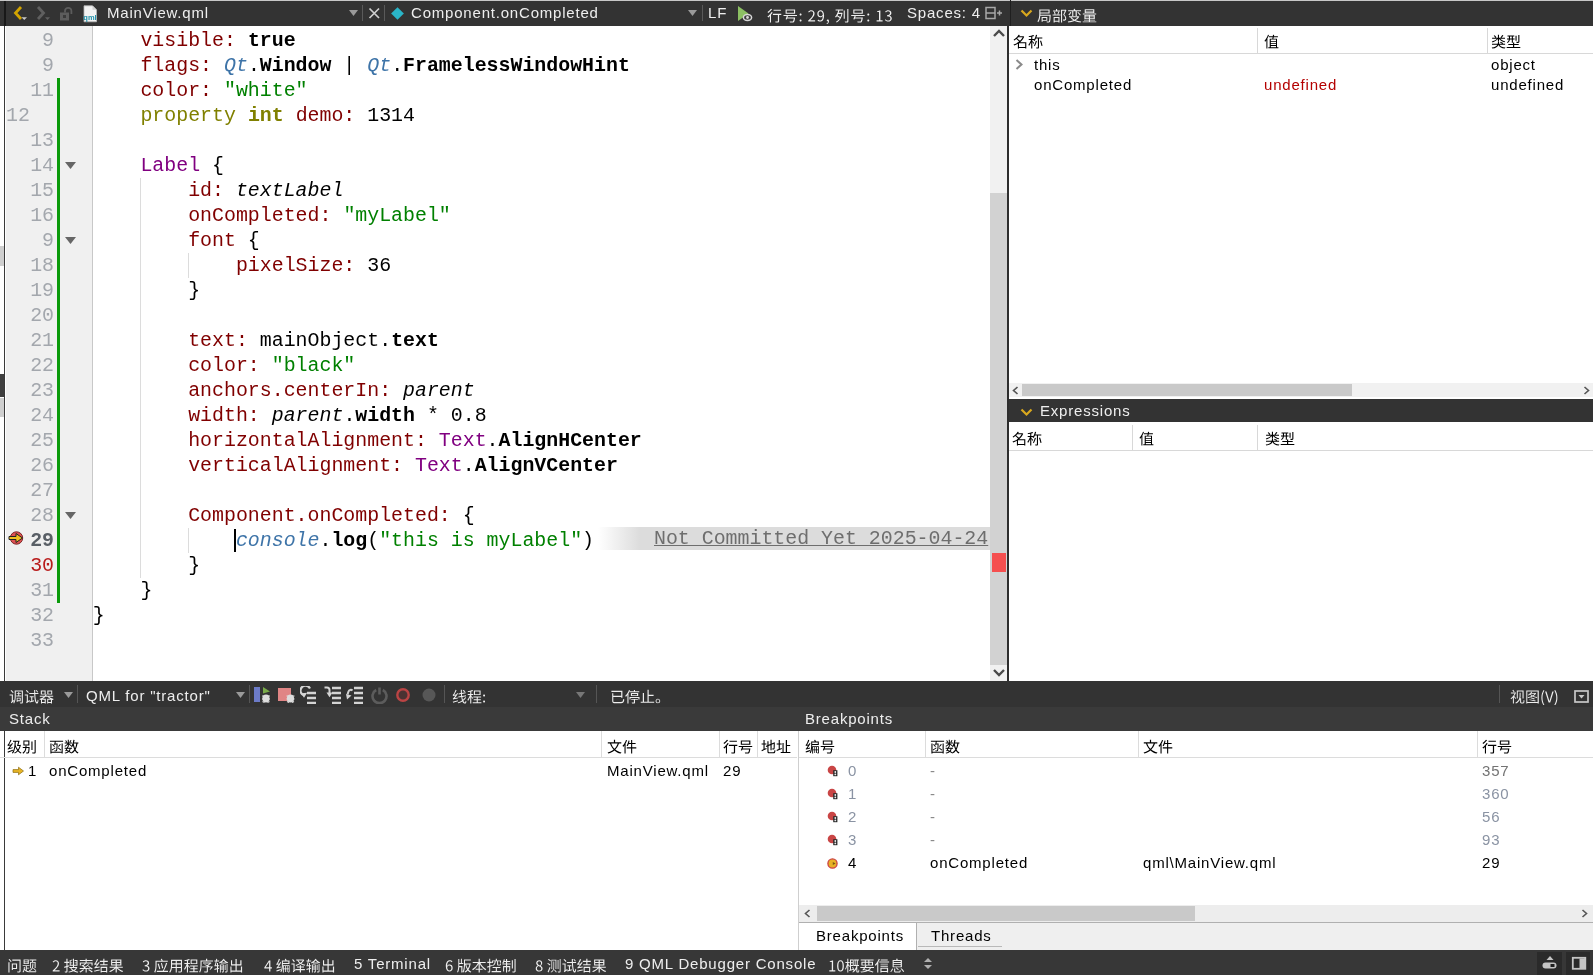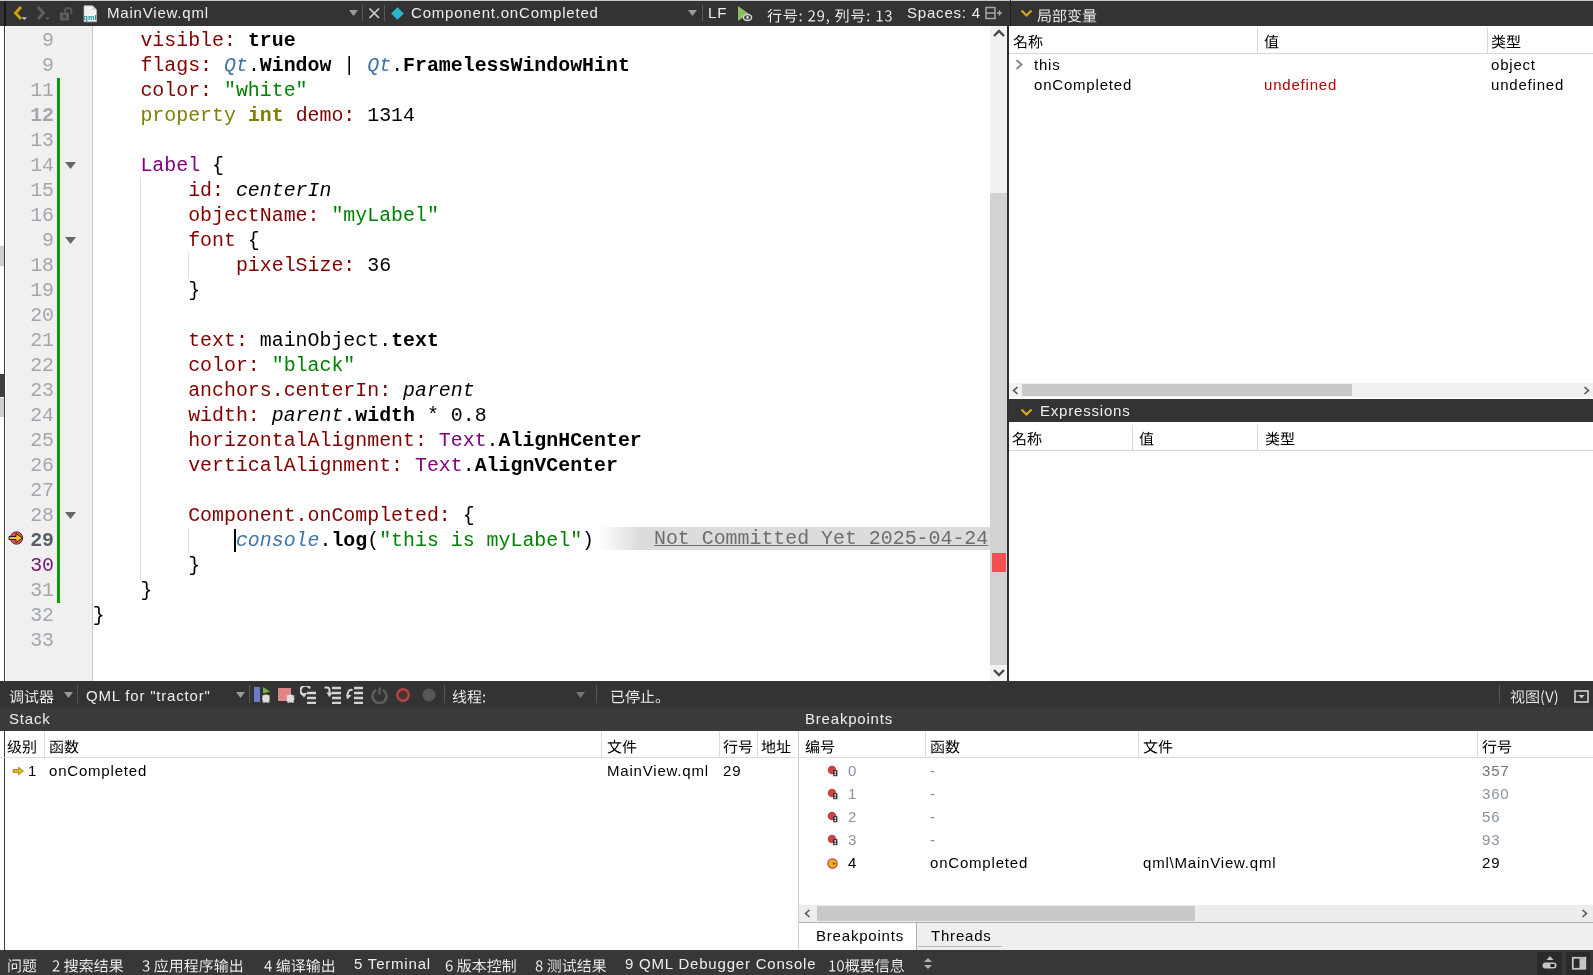--- a/index.html
+++ b/index.html
@@ -81,39 +81,39 @@
 <div style="position:absolute;left:0;top:246px;width:4px;height:20px;background:#cfcfcf;"></div>
 <div style="position:absolute;left:0;top:374px;width:4px;height:23px;background:#3f3f3f;"></div>
 <div style="position:absolute;left:0;top:398px;width:4px;height:19px;background:#cfcfcf;"></div>
 <div style="position:absolute;left:4px;top:26px;width:1.2px;height:924px;background:#3a3a3a;"></div>
 <div style="position:absolute;left:6px;top:26px;width:86px;height:655px;background:#f0f0f0;"></div>
 <div style="position:absolute;left:92px;top:26px;width:1px;height:655px;background:#c8c8c8;"></div>
 <div style="position:absolute;left:57px;top:78px;width:3px;height:525px;background:#0a9a0a;"></div>
 <div style="position:absolute;left:6px;top:28px;width:48px;height:25px;font-family:'Liberation Mono',monospace;font-size:19.9px;line-height:25px;color:#a3a7ad;text-align:right;">9</div>
 <div style="position:absolute;left:6px;top:53px;width:48px;height:25px;font-family:'Liberation Mono',monospace;font-size:19.9px;line-height:25px;color:#a3a7ad;text-align:right;">9</div>
 <div style="position:absolute;left:6px;top:78px;width:48px;height:25px;font-family:'Liberation Mono',monospace;font-size:19.9px;line-height:25px;color:#a3a7ad;text-align:right;">11</div>
-<div style="position:absolute;left:6px;top:103px;width:48px;height:25px;font-family:'Liberation Mono',monospace;font-size:19.9px;line-height:25px;color:#a3a7ad;text-align:right;font-weight:bold;">12</div>
+<div style="position:absolute;left:6px;top:103px;width:48px;height:25px;font-family:'Liberation Mono',monospace;font-size:19.9px;line-height:25px;color:#a3a7ad;">12</div>
 <div style="position:absolute;left:6px;top:128px;width:48px;height:25px;font-family:'Liberation Mono',monospace;font-size:19.9px;line-height:25px;color:#a3a7ad;text-align:right;">13</div>
 <div style="position:absolute;left:6px;top:153px;width:48px;height:25px;font-family:'Liberation Mono',monospace;font-size:19.9px;line-height:25px;color:#a3a7ad;text-align:right;">14</div>
 <div style="position:absolute;left:6px;top:178px;width:48px;height:25px;font-family:'Liberation Mono',monospace;font-size:19.9px;line-height:25px;color:#a3a7ad;text-align:right;">15</div>
 <div style="position:absolute;left:6px;top:203px;width:48px;height:25px;font-family:'Liberation Mono',monospace;font-size:19.9px;line-height:25px;color:#a3a7ad;text-align:right;">16</div>
 <div style="position:absolute;left:6px;top:228px;width:48px;height:25px;font-family:'Liberation Mono',monospace;font-size:19.9px;line-height:25px;color:#a3a7ad;text-align:right;">9</div>
 <div style="position:absolute;left:6px;top:253px;width:48px;height:25px;font-family:'Liberation Mono',monospace;font-size:19.9px;line-height:25px;color:#a3a7ad;text-align:right;">18</div>
 <div style="position:absolute;left:6px;top:278px;width:48px;height:25px;font-family:'Liberation Mono',monospace;font-size:19.9px;line-height:25px;color:#a3a7ad;text-align:right;">19</div>
 <div style="position:absolute;left:6px;top:303px;width:48px;height:25px;font-family:'Liberation Mono',monospace;font-size:19.9px;line-height:25px;color:#a3a7ad;text-align:right;">20</div>
 <div style="position:absolute;left:6px;top:328px;width:48px;height:25px;font-family:'Liberation Mono',monospace;font-size:19.9px;line-height:25px;color:#a3a7ad;text-align:right;">21</div>
 <div style="position:absolute;left:6px;top:353px;width:48px;height:25px;font-family:'Liberation Mono',monospace;font-size:19.9px;line-height:25px;color:#a3a7ad;text-align:right;">22</div>
 <div style="position:absolute;left:6px;top:378px;width:48px;height:25px;font-family:'Liberation Mono',monospace;font-size:19.9px;line-height:25px;color:#a3a7ad;text-align:right;">23</div>
 <div style="position:absolute;left:6px;top:403px;width:48px;height:25px;font-family:'Liberation Mono',monospace;font-size:19.9px;line-height:25px;color:#a3a7ad;text-align:right;">24</div>
 <div style="position:absolute;left:6px;top:428px;width:48px;height:25px;font-family:'Liberation Mono',monospace;font-size:19.9px;line-height:25px;color:#a3a7ad;text-align:right;">25</div>
 <div style="position:absolute;left:6px;top:453px;width:48px;height:25px;font-family:'Liberation Mono',monospace;font-size:19.9px;line-height:25px;color:#a3a7ad;text-align:right;">26</div>
 <div style="position:absolute;left:6px;top:478px;width:48px;height:25px;font-family:'Liberation Mono',monospace;font-size:19.9px;line-height:25px;color:#a3a7ad;text-align:right;">27</div>
 <div style="position:absolute;left:6px;top:503px;width:48px;height:25px;font-family:'Liberation Mono',monospace;font-size:19.9px;line-height:25px;color:#a3a7ad;text-align:right;">28</div>
 <div style="position:absolute;left:6px;top:528px;width:48px;height:25px;font-family:'Liberation Mono',monospace;font-size:19.9px;line-height:25px;color:#595f66;font-weight:bold;text-align:right;">29</div>
-<div style="position:absolute;left:6px;top:553px;width:48px;height:25px;font-family:'Liberation Mono',monospace;font-size:19.9px;line-height:25px;color:#701a75;text-align:right;">30</div>
+<div style="position:absolute;left:6px;top:553px;width:48px;height:25px;font-family:'Liberation Mono',monospace;font-size:19.9px;line-height:25px;color:#b91c1c;text-align:right;">30</div>
 <div style="position:absolute;left:6px;top:578px;width:48px;height:25px;font-family:'Liberation Mono',monospace;font-size:19.9px;line-height:25px;color:#a3a7ad;text-align:right;">31</div>
 <div style="position:absolute;left:6px;top:603px;width:48px;height:25px;font-family:'Liberation Mono',monospace;font-size:19.9px;line-height:25px;color:#a3a7ad;text-align:right;">32</div>
 <div style="position:absolute;left:6px;top:628px;width:48px;height:25px;font-family:'Liberation Mono',monospace;font-size:19.9px;line-height:25px;color:#a3a7ad;text-align:right;">33</div>
 <svg style="position:absolute;left:65px;top:162px" width="12" height="8">
       <path d="M0 0 h11 l-5.5 7 z" fill="#666"></path>
     </svg>
 <svg style="position:absolute;left:65px;top:237px" width="12" height="8">
       <path d="M0 0 h11 l-5.5 7 z" fill="#666"></path>
     </svg>
 <svg style="position:absolute;left:65px;top:512px" width="12" height="8">
@@ -128,22 +128,22 @@
 <div style="position:absolute;left:188px;top:528px;width:1px;height:25px;background:#dcdcdc;"></div>
 <div style="position:absolute;left:598px;top:527px;width:42px;height:23px;background:linear-gradient(to right,rgba(220,220,220,0),#dcdcdc);"></div>
 <div style="position:absolute;left:640px;top:527px;width:350px;height:23px;background:#dcdcdc;"></div>
 <div style="position:absolute;left:654px;top:527px;font-family:'Liberation Mono',monospace;font-size:19.9px;line-height:23px;color:#6e6e6e;white-space:pre;text-decoration:underline;">Not Committed Yet 2025-04-24</div>
 <div style="position:absolute;left:234px;top:529px;width:2px;height:23px;background:#000;"></div>
 <pre class="code" style="left:92.7px;top:28px;">    <span class="p">visible:</span> <span class="b">true</span></pre>
 <pre class="code" style="left:92.7px;top:53px;">    <span class="p">flags:</span> <span class="q">Qt</span>.<span class="b">Window</span> | <span class="q">Qt</span>.<span class="b">FramelessWindowHint</span></pre>
 <pre class="code" style="left:92.7px;top:78px;">    <span class="p">color:</span> <span class="s">"white"</span></pre>
 <pre class="code" style="left:92.7px;top:103px;">    <span class="k">property</span> <span class="kb">int</span> <span class="p">demo:</span> 1314</pre>
 <pre class="code" style="left:92.7px;top:153px;">    <span class="t">Label</span> {</pre>
-<pre class="code" style="left:92.7px;top:178px;">        <span class="p">id:</span> <span class="i">centerIn</span></pre>
-<pre class="code" style="left:92.7px;top:203px;">        <span class="p">objectName:</span> <span class="s">"myLabel"</span></pre>
+<pre class="code" style="left:92.7px;top:178px;">        <span class="p">id:</span> <span class="i">textLabel</span></pre>
+<pre class="code" style="left:92.7px;top:203px;">        <span class="p">onCompleted:</span> <span class="s">"myLabel"</span></pre>
 <pre class="code" style="left:92.7px;top:228px;">        <span class="p">font</span> {</pre>
 <pre class="code" style="left:92.7px;top:253px;">            <span class="p">pixelSize:</span> 36</pre>
 <pre class="code" style="left:92.7px;top:278px;">        }</pre>
 <pre class="code" style="left:92.7px;top:328px;">        <span class="p">text:</span> mainObject.<span class="b">text</span></pre>
 <pre class="code" style="left:92.7px;top:353px;">        <span class="p">color:</span> <span class="s">"black"</span></pre>
 <pre class="code" style="left:92.7px;top:378px;">        <span class="p">anchors.centerIn:</span> <span class="i">parent</span></pre>
 <pre class="code" style="left:92.7px;top:403px;">        <span class="p">width:</span> <span class="i">parent</span>.<span class="b">width</span> * 0.8</pre>
 <pre class="code" style="left:92.7px;top:428px;">        <span class="p">horizontalAlignment:</span> <span class="t">Text</span>.<span class="b">AlignHCenter</span></pre>
 <pre class="code" style="left:92.7px;top:453px;">        <span class="p">verticalAlignment:</span> <span class="t">Text</span>.<span class="b">AlignVCenter</span></pre>
 <pre class="code" style="left:92.7px;top:503px;">        <span class="p">Component.onCompleted:</span> {</pre>

